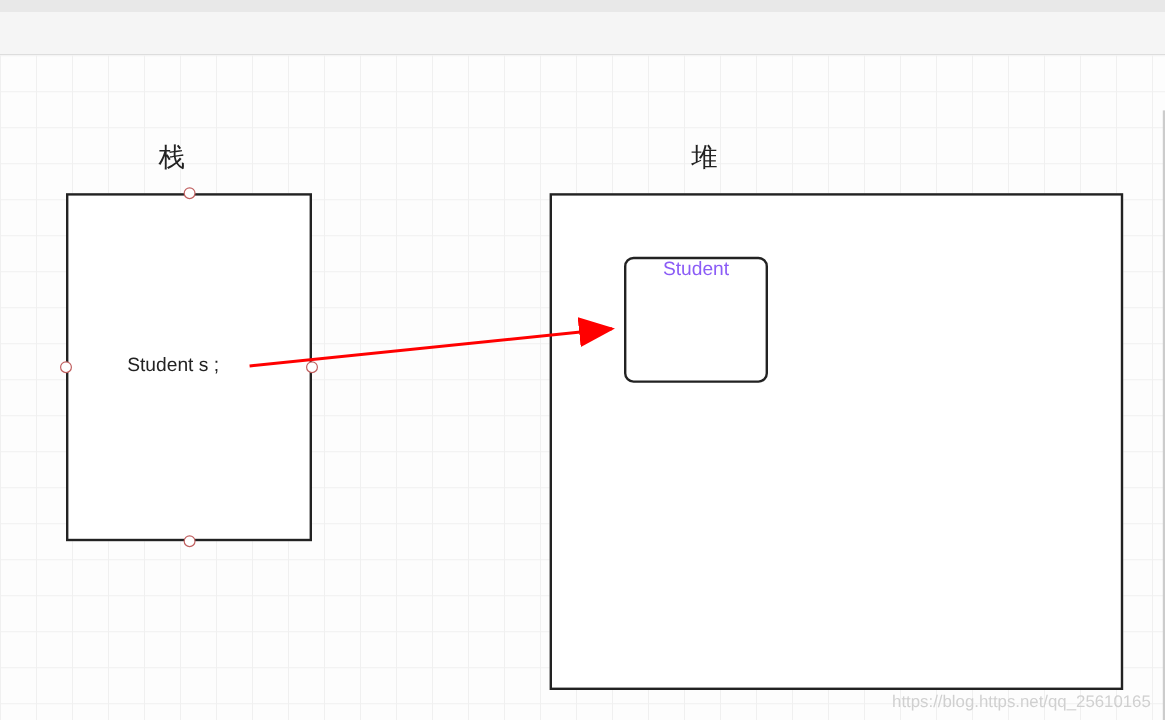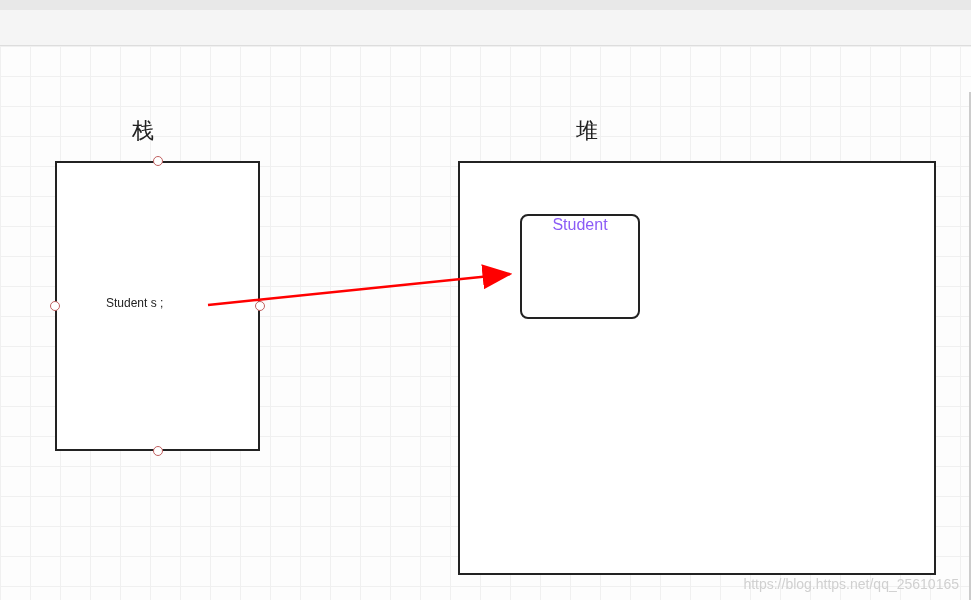--- a/index.html
+++ b/index.html
@@ -60,21 +60,21 @@
       border-radius: 8px;
       display: flex;
       align-items: flex-start;
       justify-content: center;
       font-size: 16px;
       color: #8b5cf6;
     }
     .stack-text {
       position: absolute;
       top: 250px; left: 106px;
-      font-size: 12px;
+      font-size: 16px;
       color: #222;
     }
     .handle {
       position: absolute;
       width: 10px; height: 10px;
       border: 1px solid #c06060;
       background: #fff;
       border-radius: 50%;
     }
     .h-top { top: 110px; left: 153px; }

